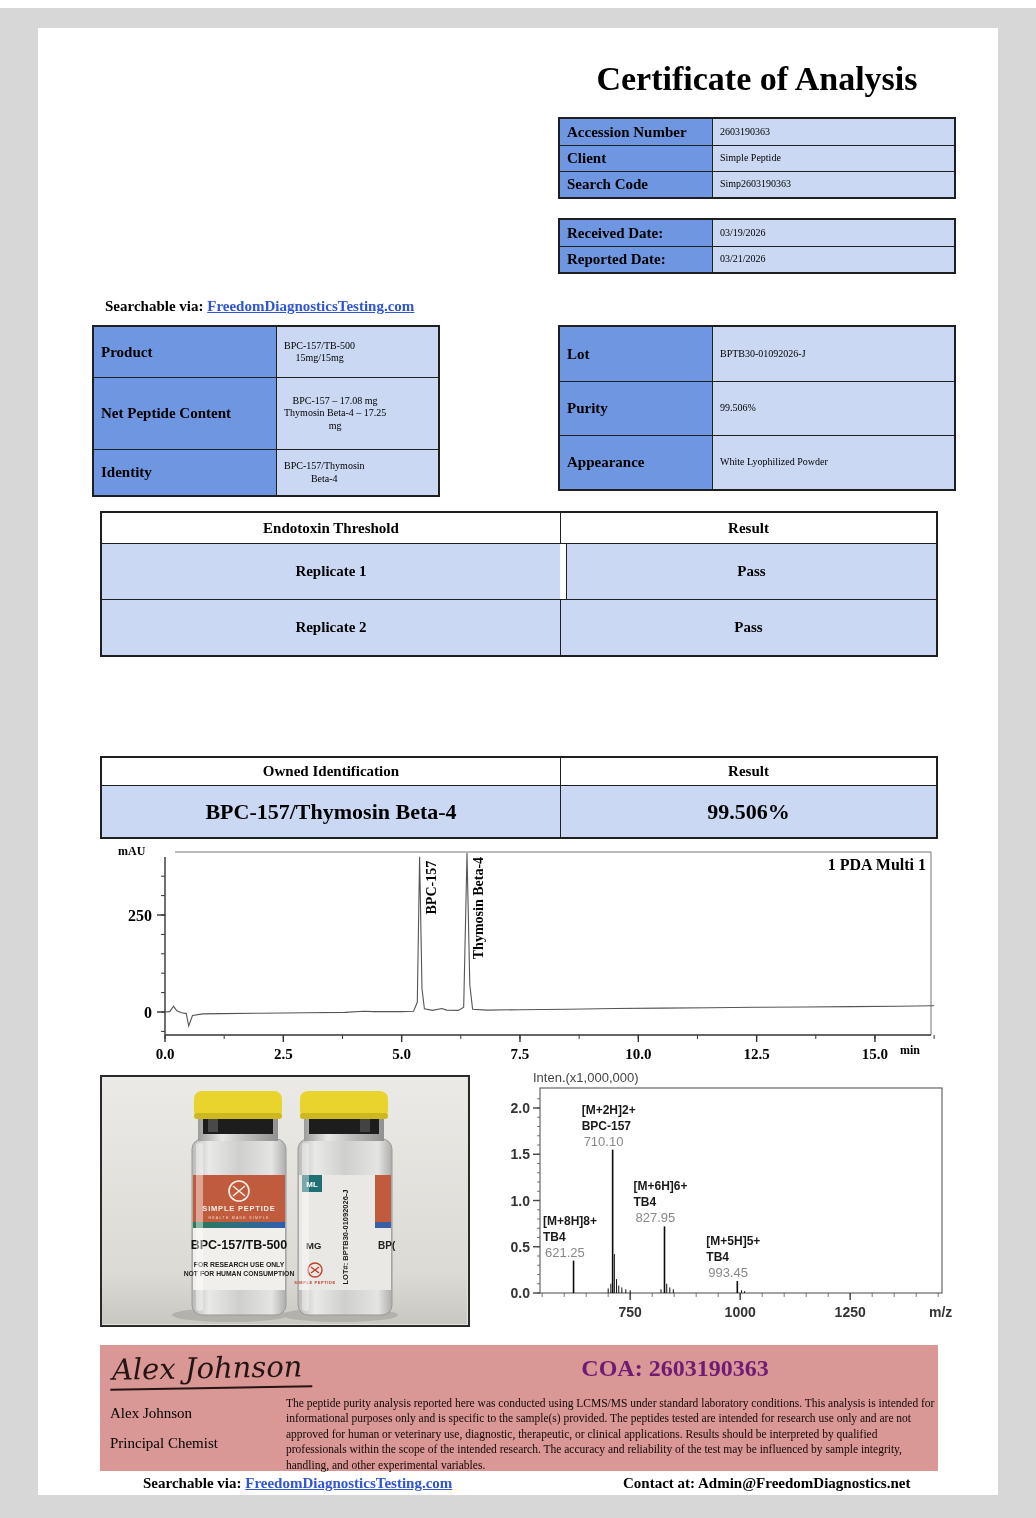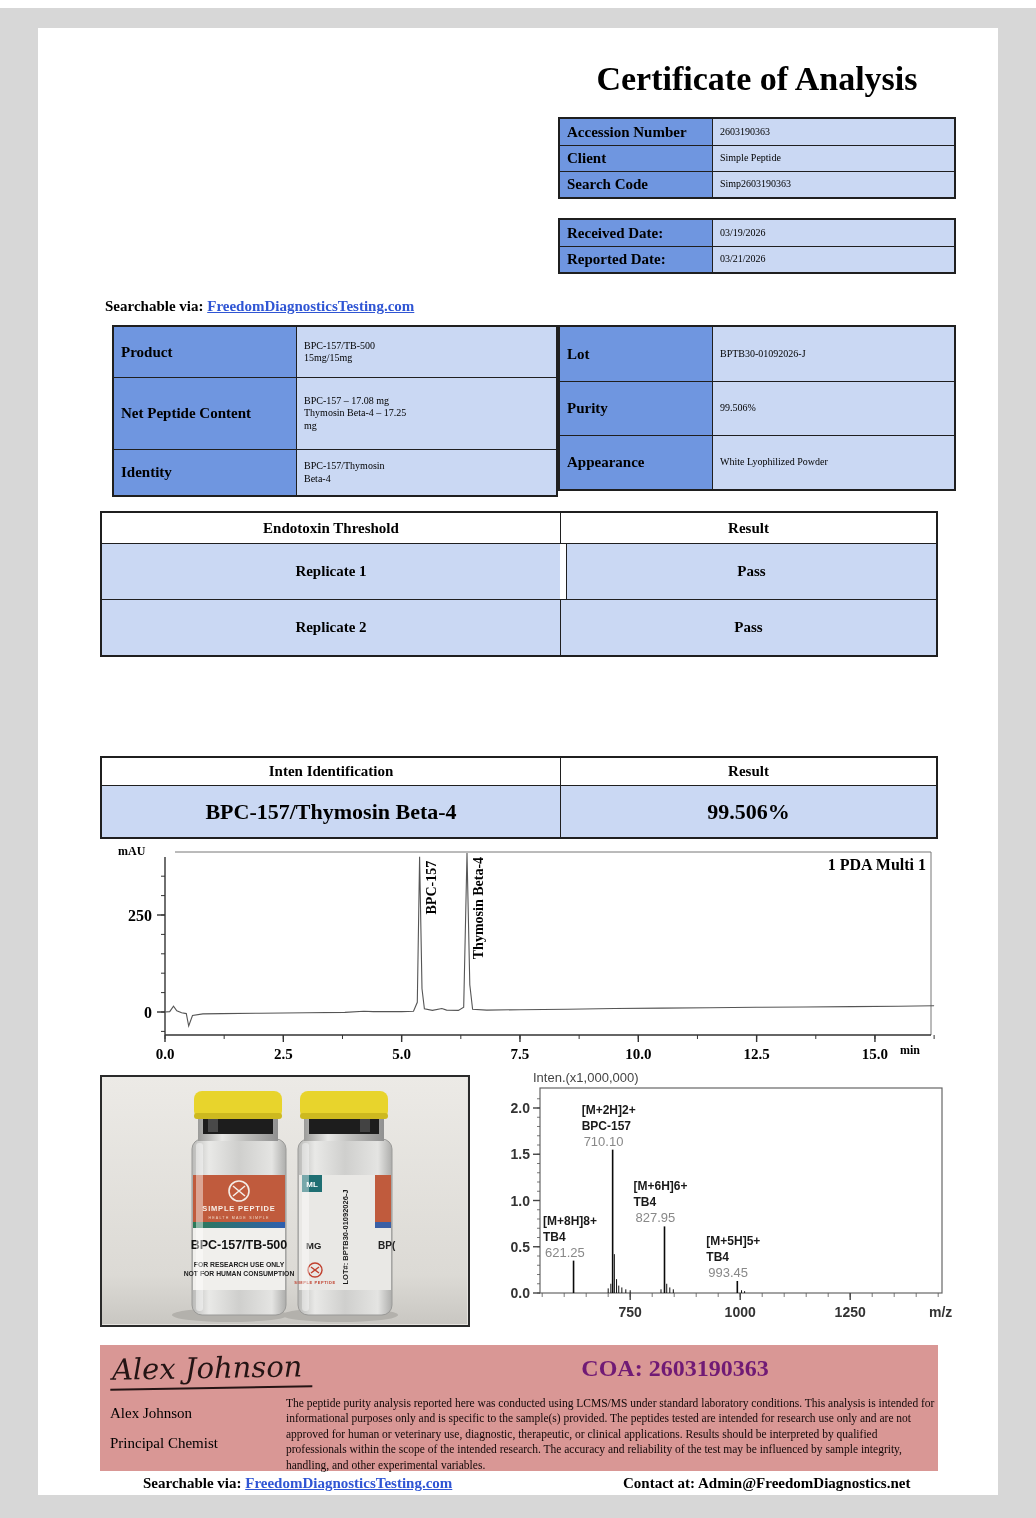--- a/index.html
+++ b/index.html
@@ -107,21 +107,21 @@
     <div class="kv-row cols-info" style="min-height:26px;">
       <div class="kv-label">Received Date:</div>
       <div class="kv-value">03/19/2026</div>
     </div>
     <div class="kv-row cols-info" style="min-height:26px;">
       <div class="kv-label">Reported Date:</div>
       <div class="kv-value">03/21/2026</div>
     </div>
   </div>
 
-  <div class="kv-table" style="left:74px;top:297px;width:446px;">
+  <div class="kv-table" style="left:54px;top:297px;width:348px;text-align:center;">
     <div class="kv-row cols-prod" style="min-height:50px;">
       <div class="kv-label">Product</div>
       <div class="kv-value">BPC-157/TB-500
 15mg/15mg</div>
     </div>
     <div class="kv-row cols-prod" style="min-height:72px;">
       <div class="kv-label">Net Peptide Content</div>
       <div class="kv-value">BPC-157 – 17.08 mg
 Thymosin Beta-4 – 17.25
 mg</div>
@@ -159,21 +159,21 @@
     </div>
     <div class="res-row res-data" style="min-height:56px;">
       <div class="res-cell">Replicate 2</div>
       <div class="res-cell">Pass</div>
     </div>
   </div>
 
 
   <div class="res-table" style="left:62px;top:728px;width:838px;">
     <div class="res-row res-head" style="min-height:27px;">
-      <div class="res-cell">Inten Identification</div>
+      <div class="res-cell">Owned Identification</div>
       <div class="res-cell">Result</div>
     </div>
     <div class="res-row res-data big-row" style="min-height:52px;">
       <div class="res-cell">BPC-157/Thymosin Beta-4</div>
       <div class="res-cell">99.506%</div>
     </div>
   </div>
 
   <svg id="chrom-svg" class="chart" style="left:62px;top:815px;" width="845" height="225" viewBox="0 0 845 225">
       <line x1="75" y1="9" x2="831" y2="9" stroke="#777" stroke-width="1"></line>

